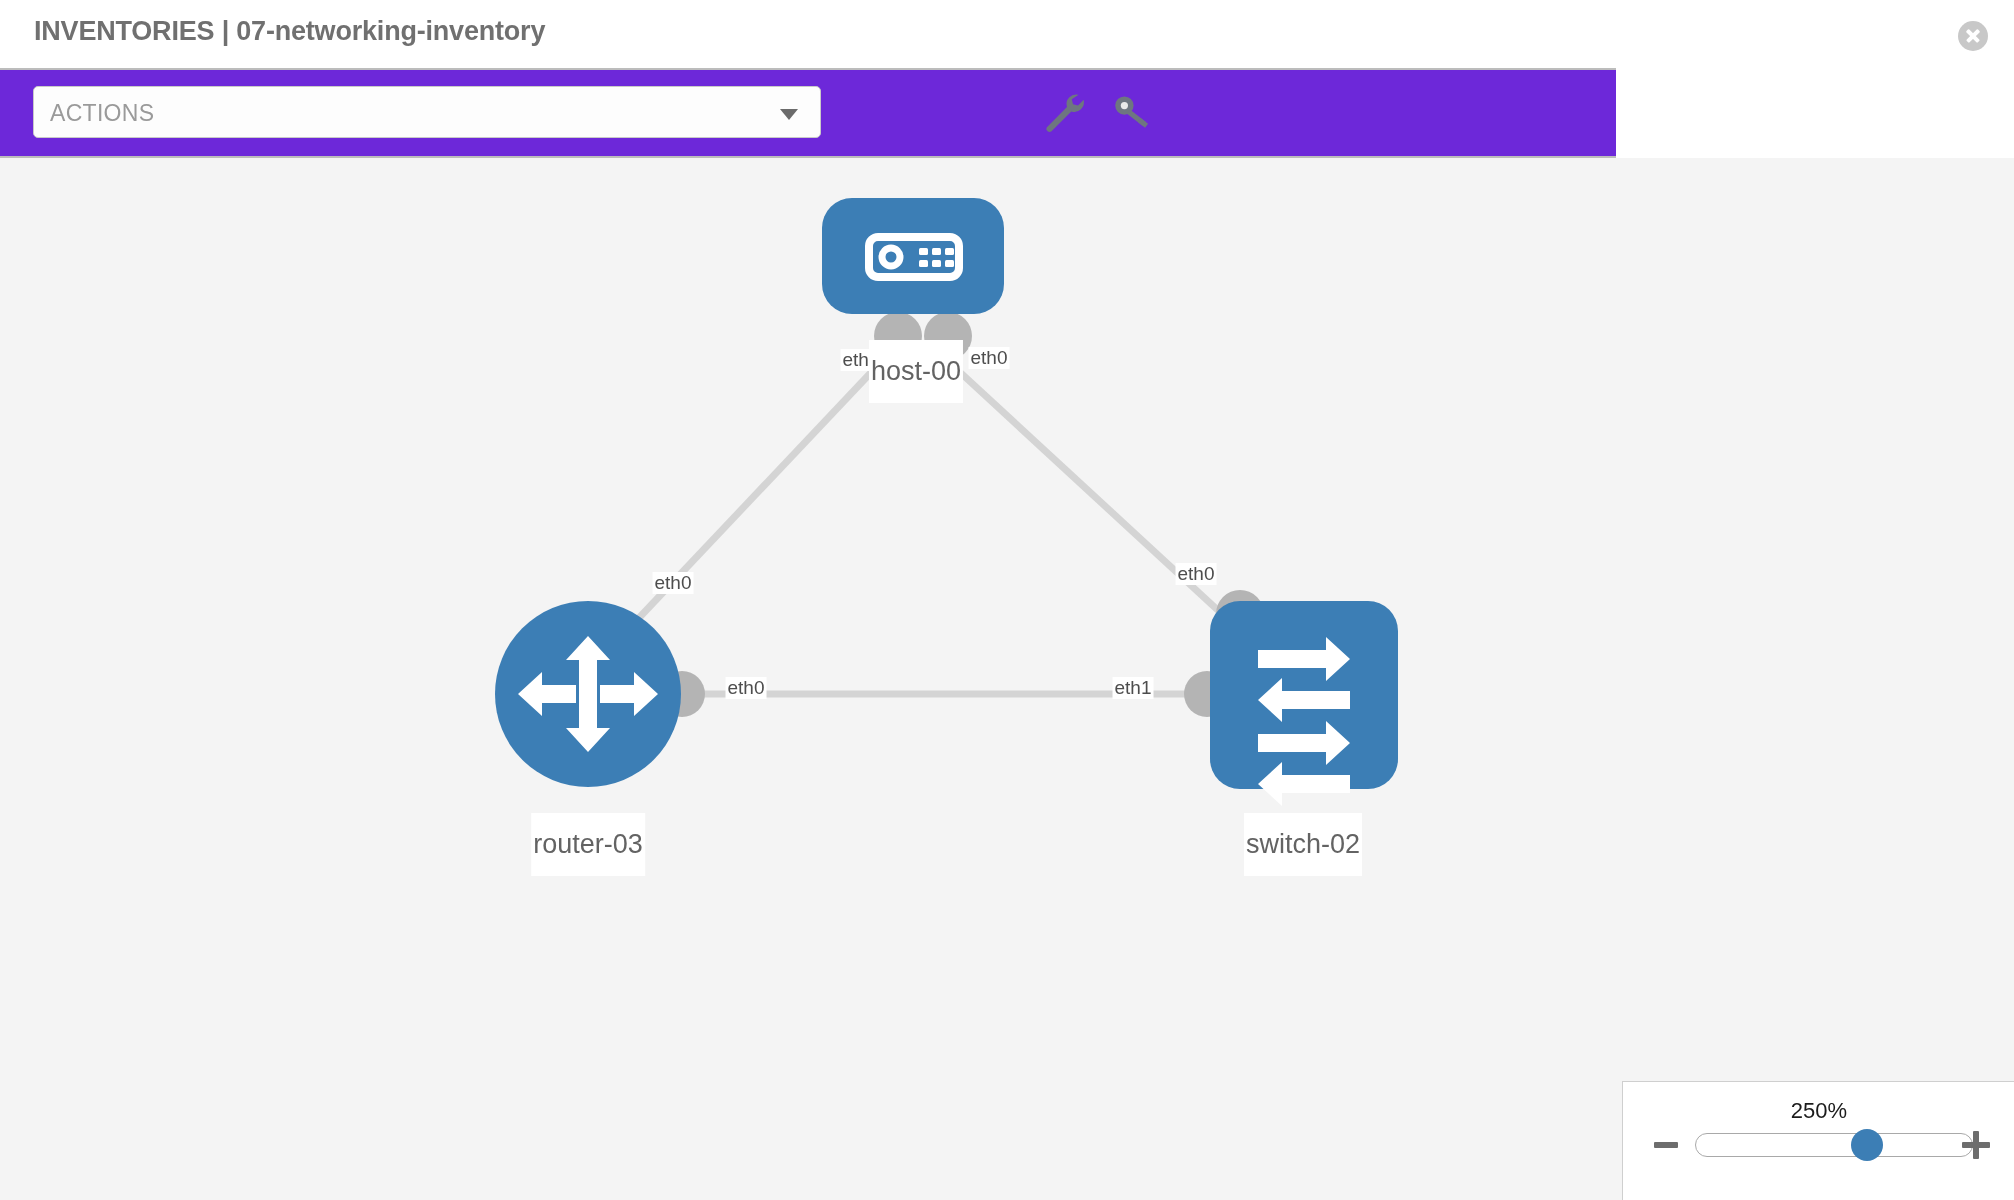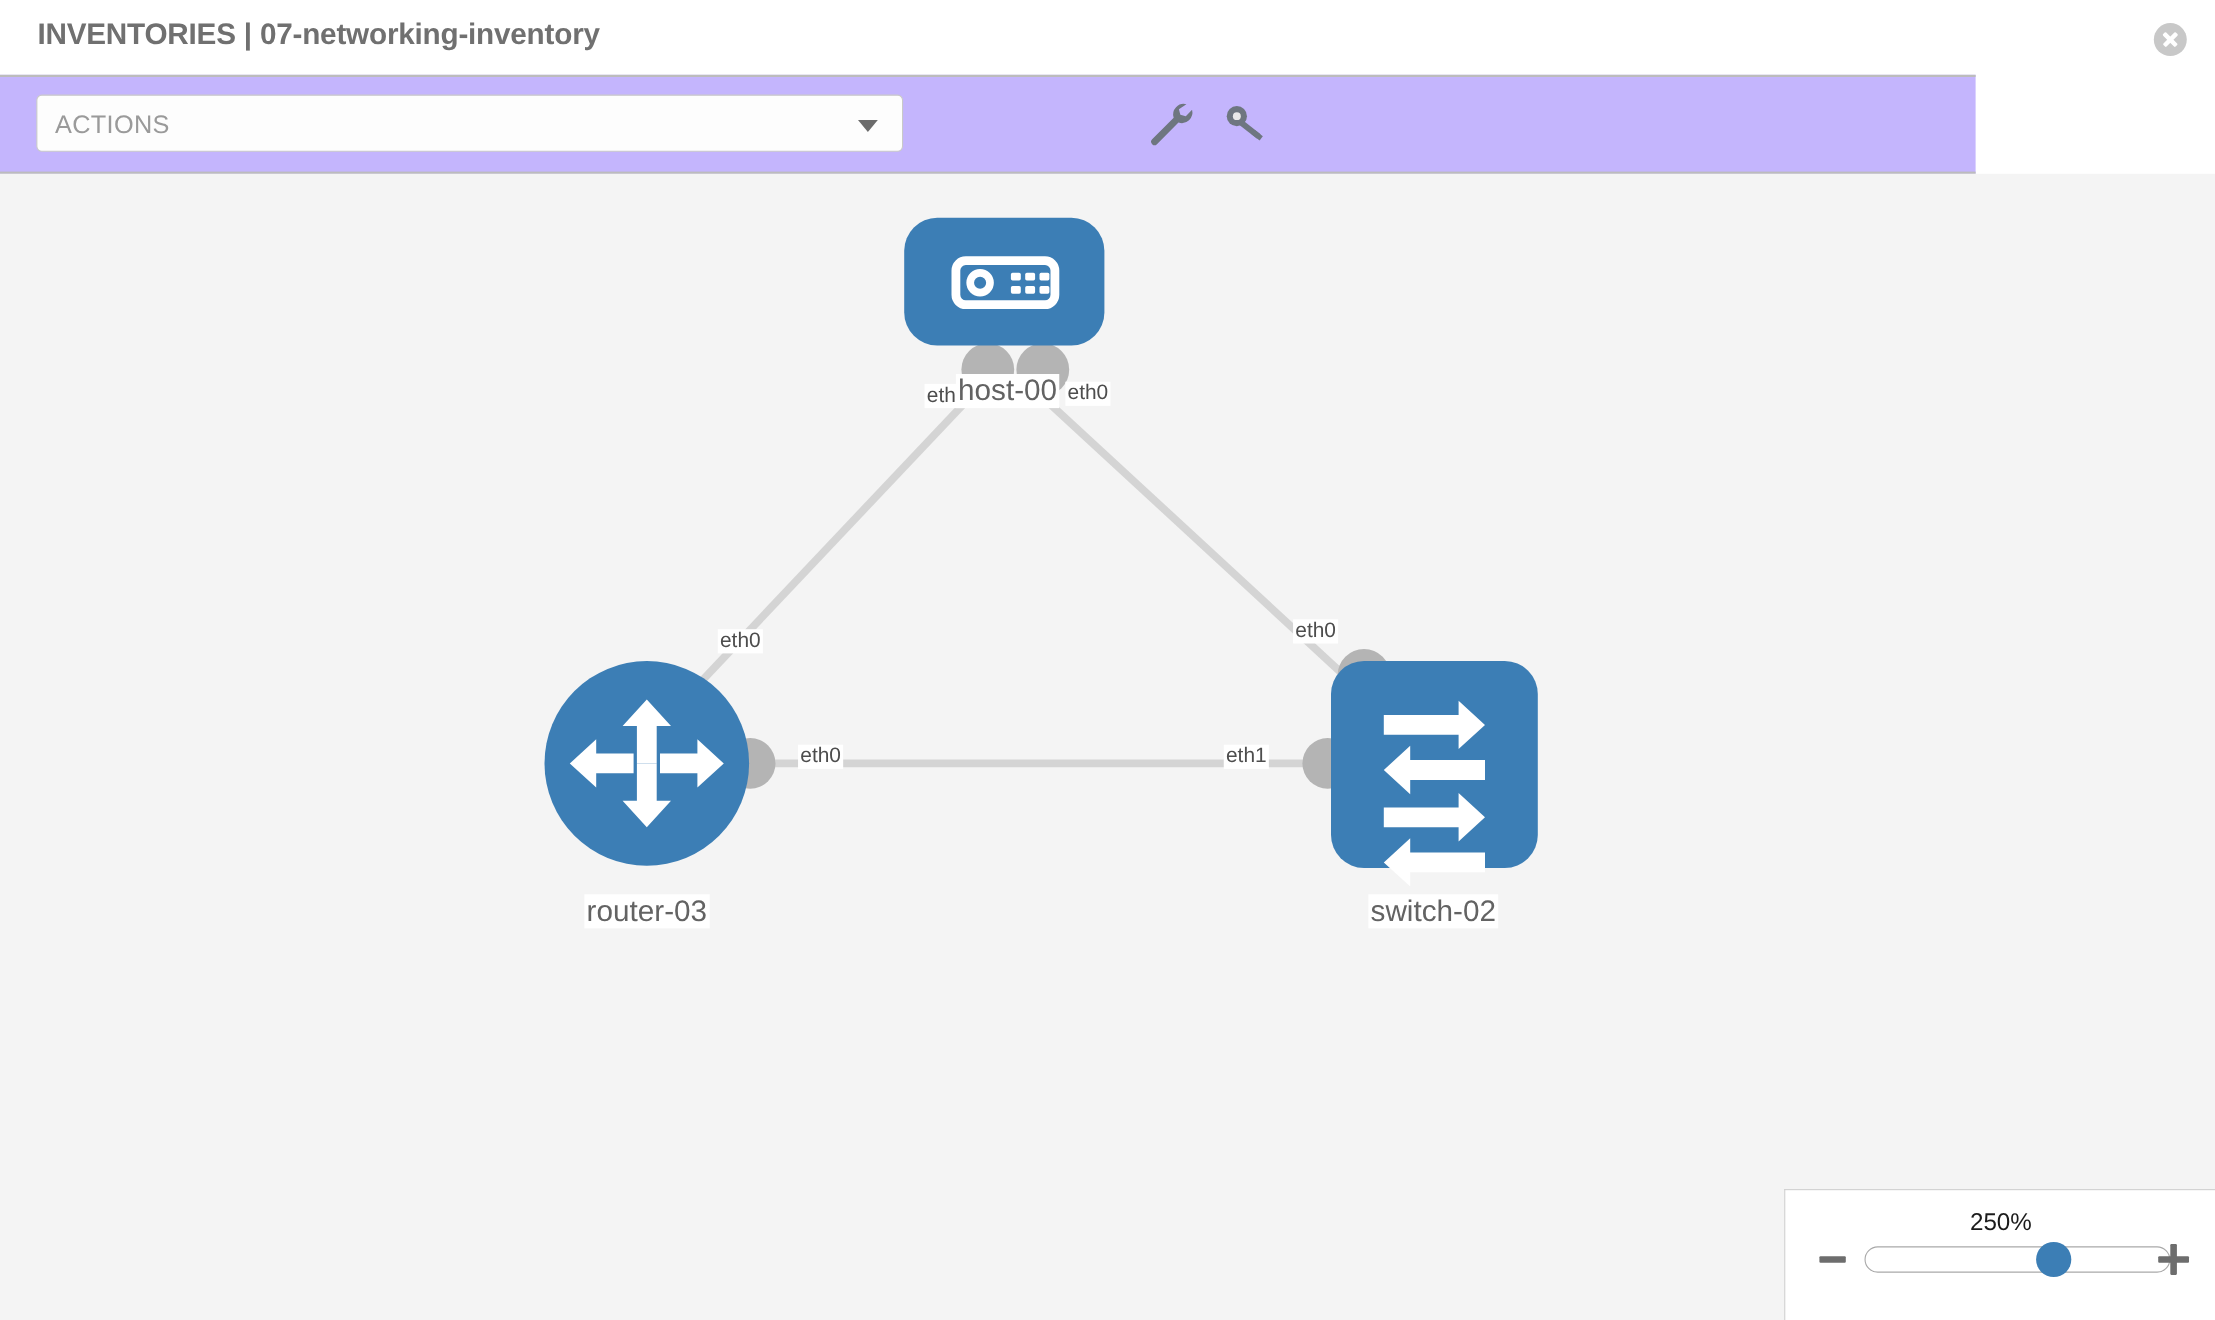--- a/index.html
+++ b/index.html
@@ -62,23 +62,23 @@
     background: #ffffff;
     border-radius: 1px;
   }
   .close-btn .x1 { transform: rotate(45deg); }
   .close-btn .x2 { transform: rotate(-45deg); }
 
   
   .toolbar {
     position: absolute;
     left: 0; top: 68px;
-    width: 1796px;
+    width: 1616px;
     height: 90px;
-    background: #c4b5fd;
+    background: #6d28d9;
     border-top: 2px solid #bcbcbc;
     border-bottom: 2px solid #bcbcbc;
     box-sizing: border-box;
   }
   .actions-select {
     position: absolute;
     left: 33px;
     top: 16px;
     width: 788px;
     height: 52px;
@@ -150,21 +150,21 @@
     overflow: hidden;
   }
   .canvas svg { display: block; }
 
   .node-label {
     position: absolute;
     font-size: 27px;
     color: #636363;
     background: #ffffff;
     white-space: nowrap;
-    padding: 0 2px;
+    padding: 16px 2px;
     transform: translateX(-50%);
   }
   .iface-label {
     position: absolute;
     font-size: 19px;
     color: #4d4d4d;
     background: #ffffff;
     white-space: nowrap;
     padding: 0 2px;
     transform: translateX(-50%);

